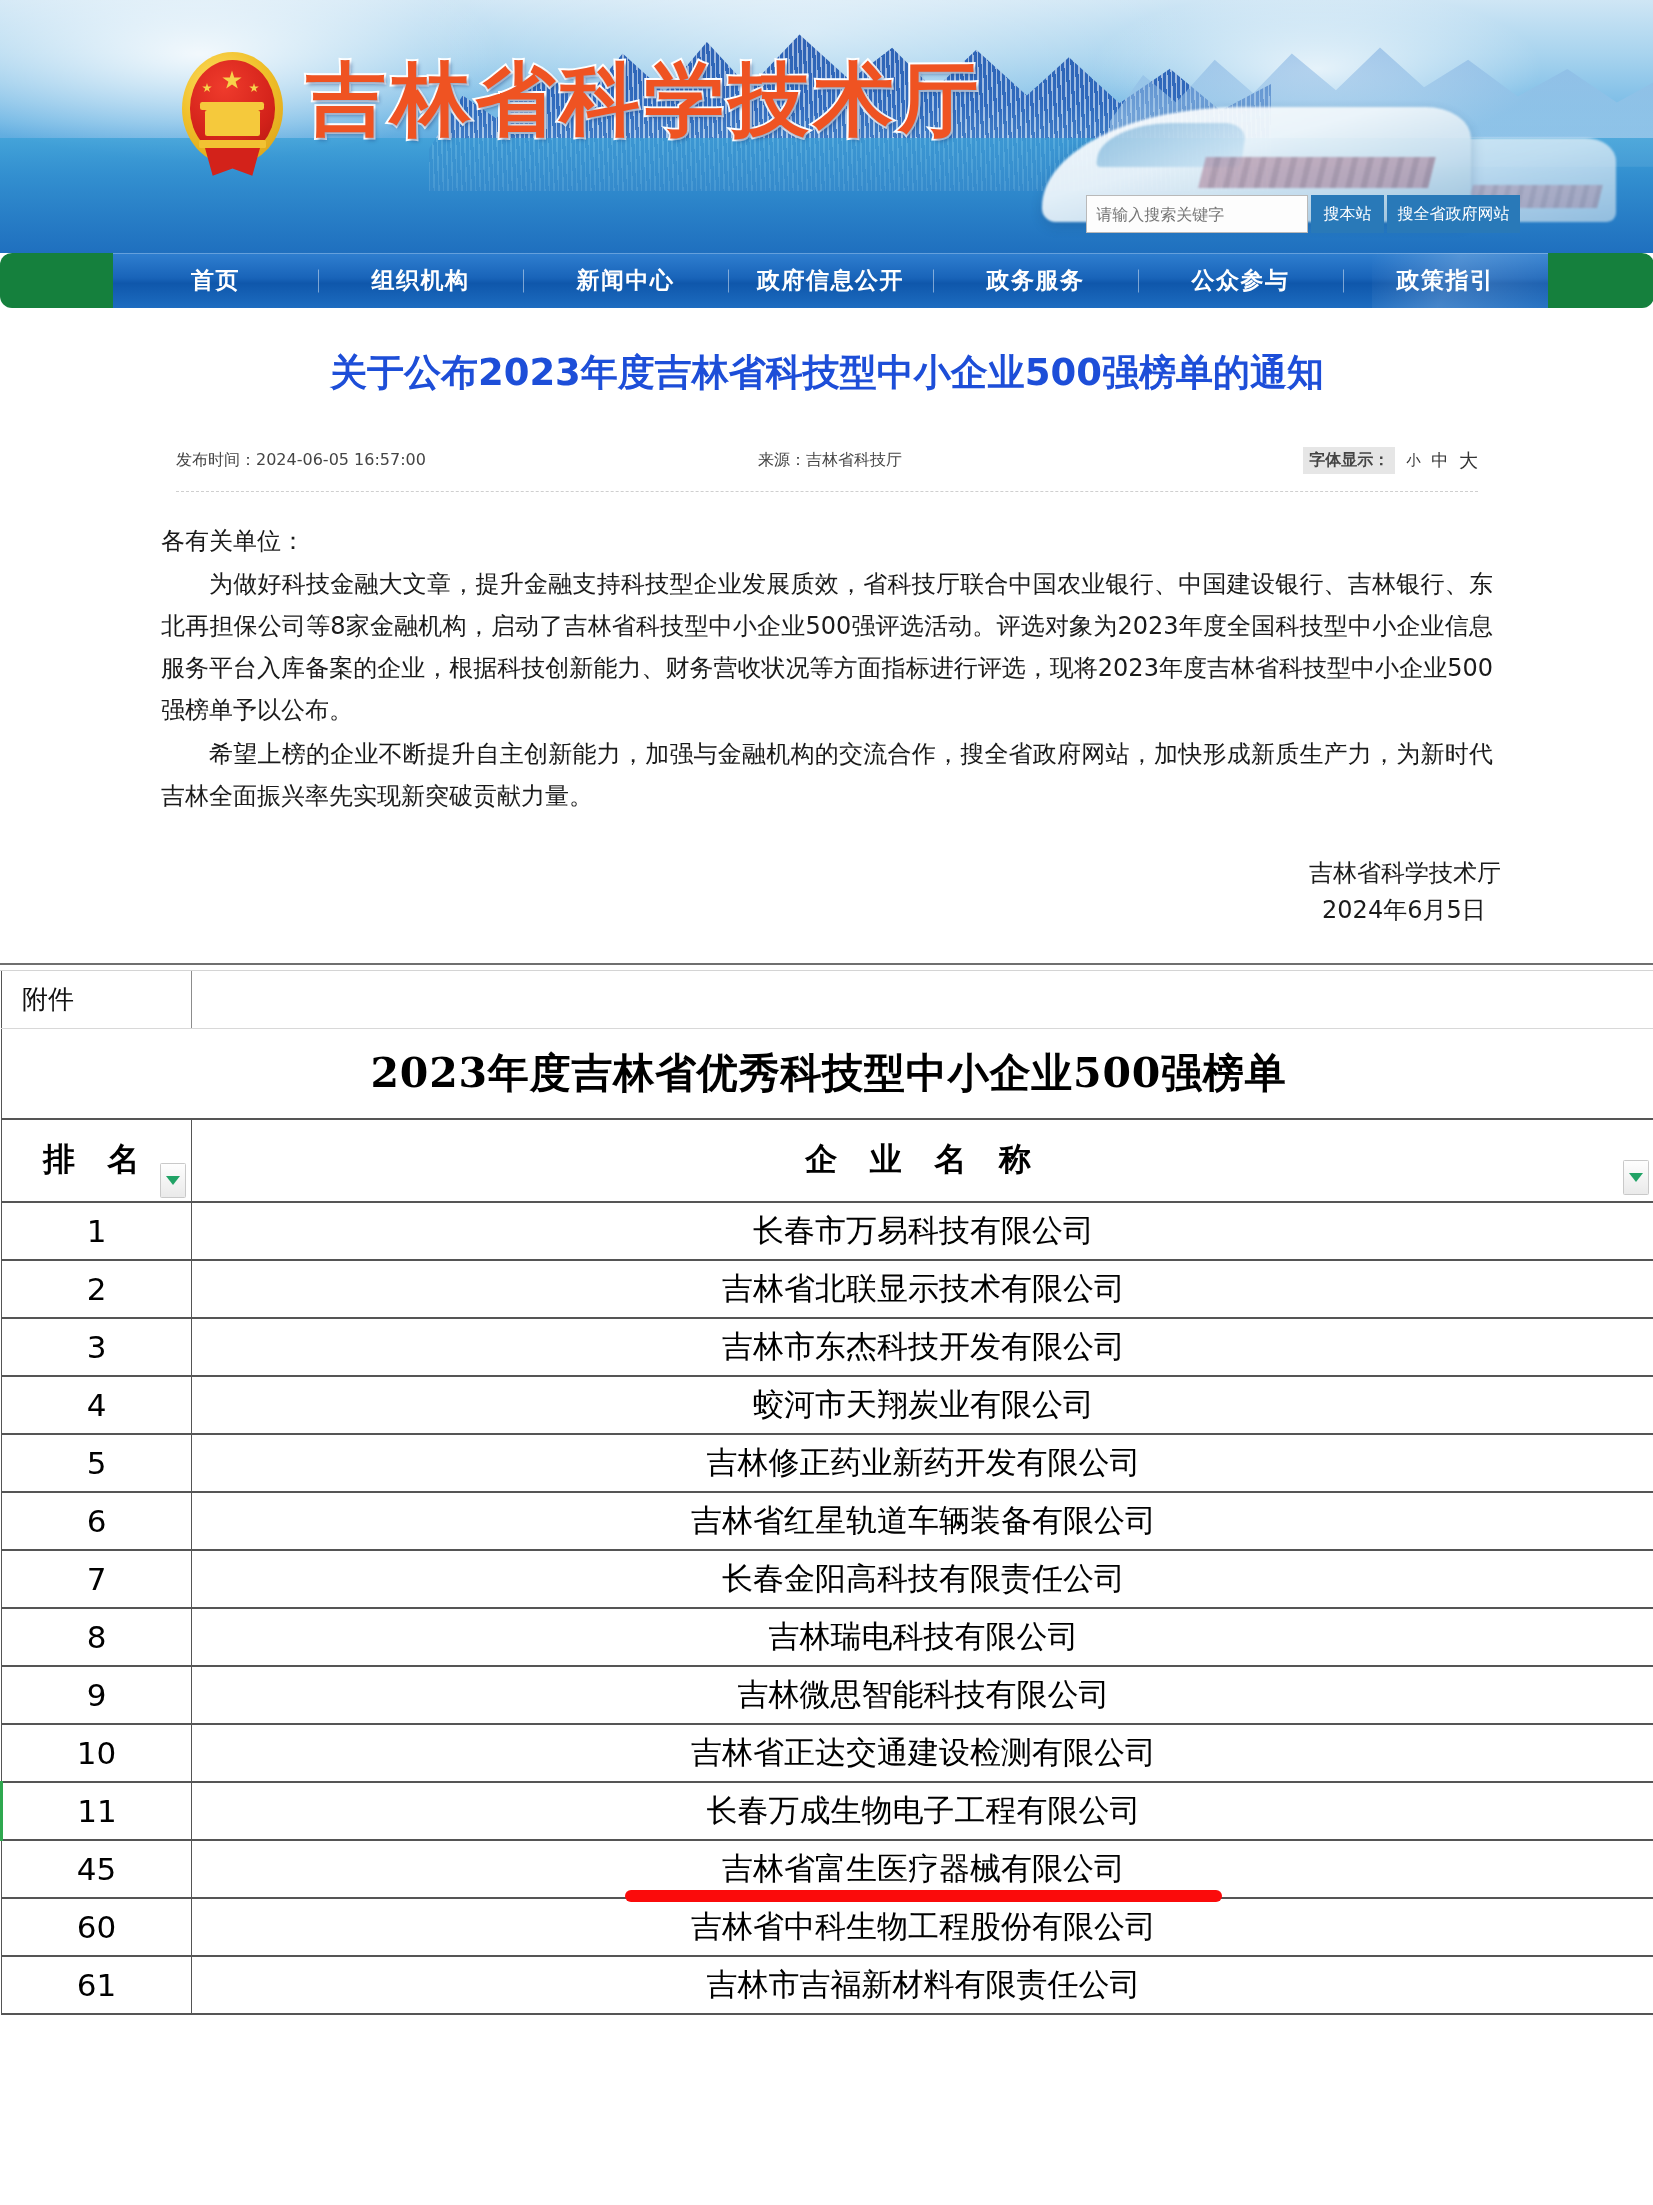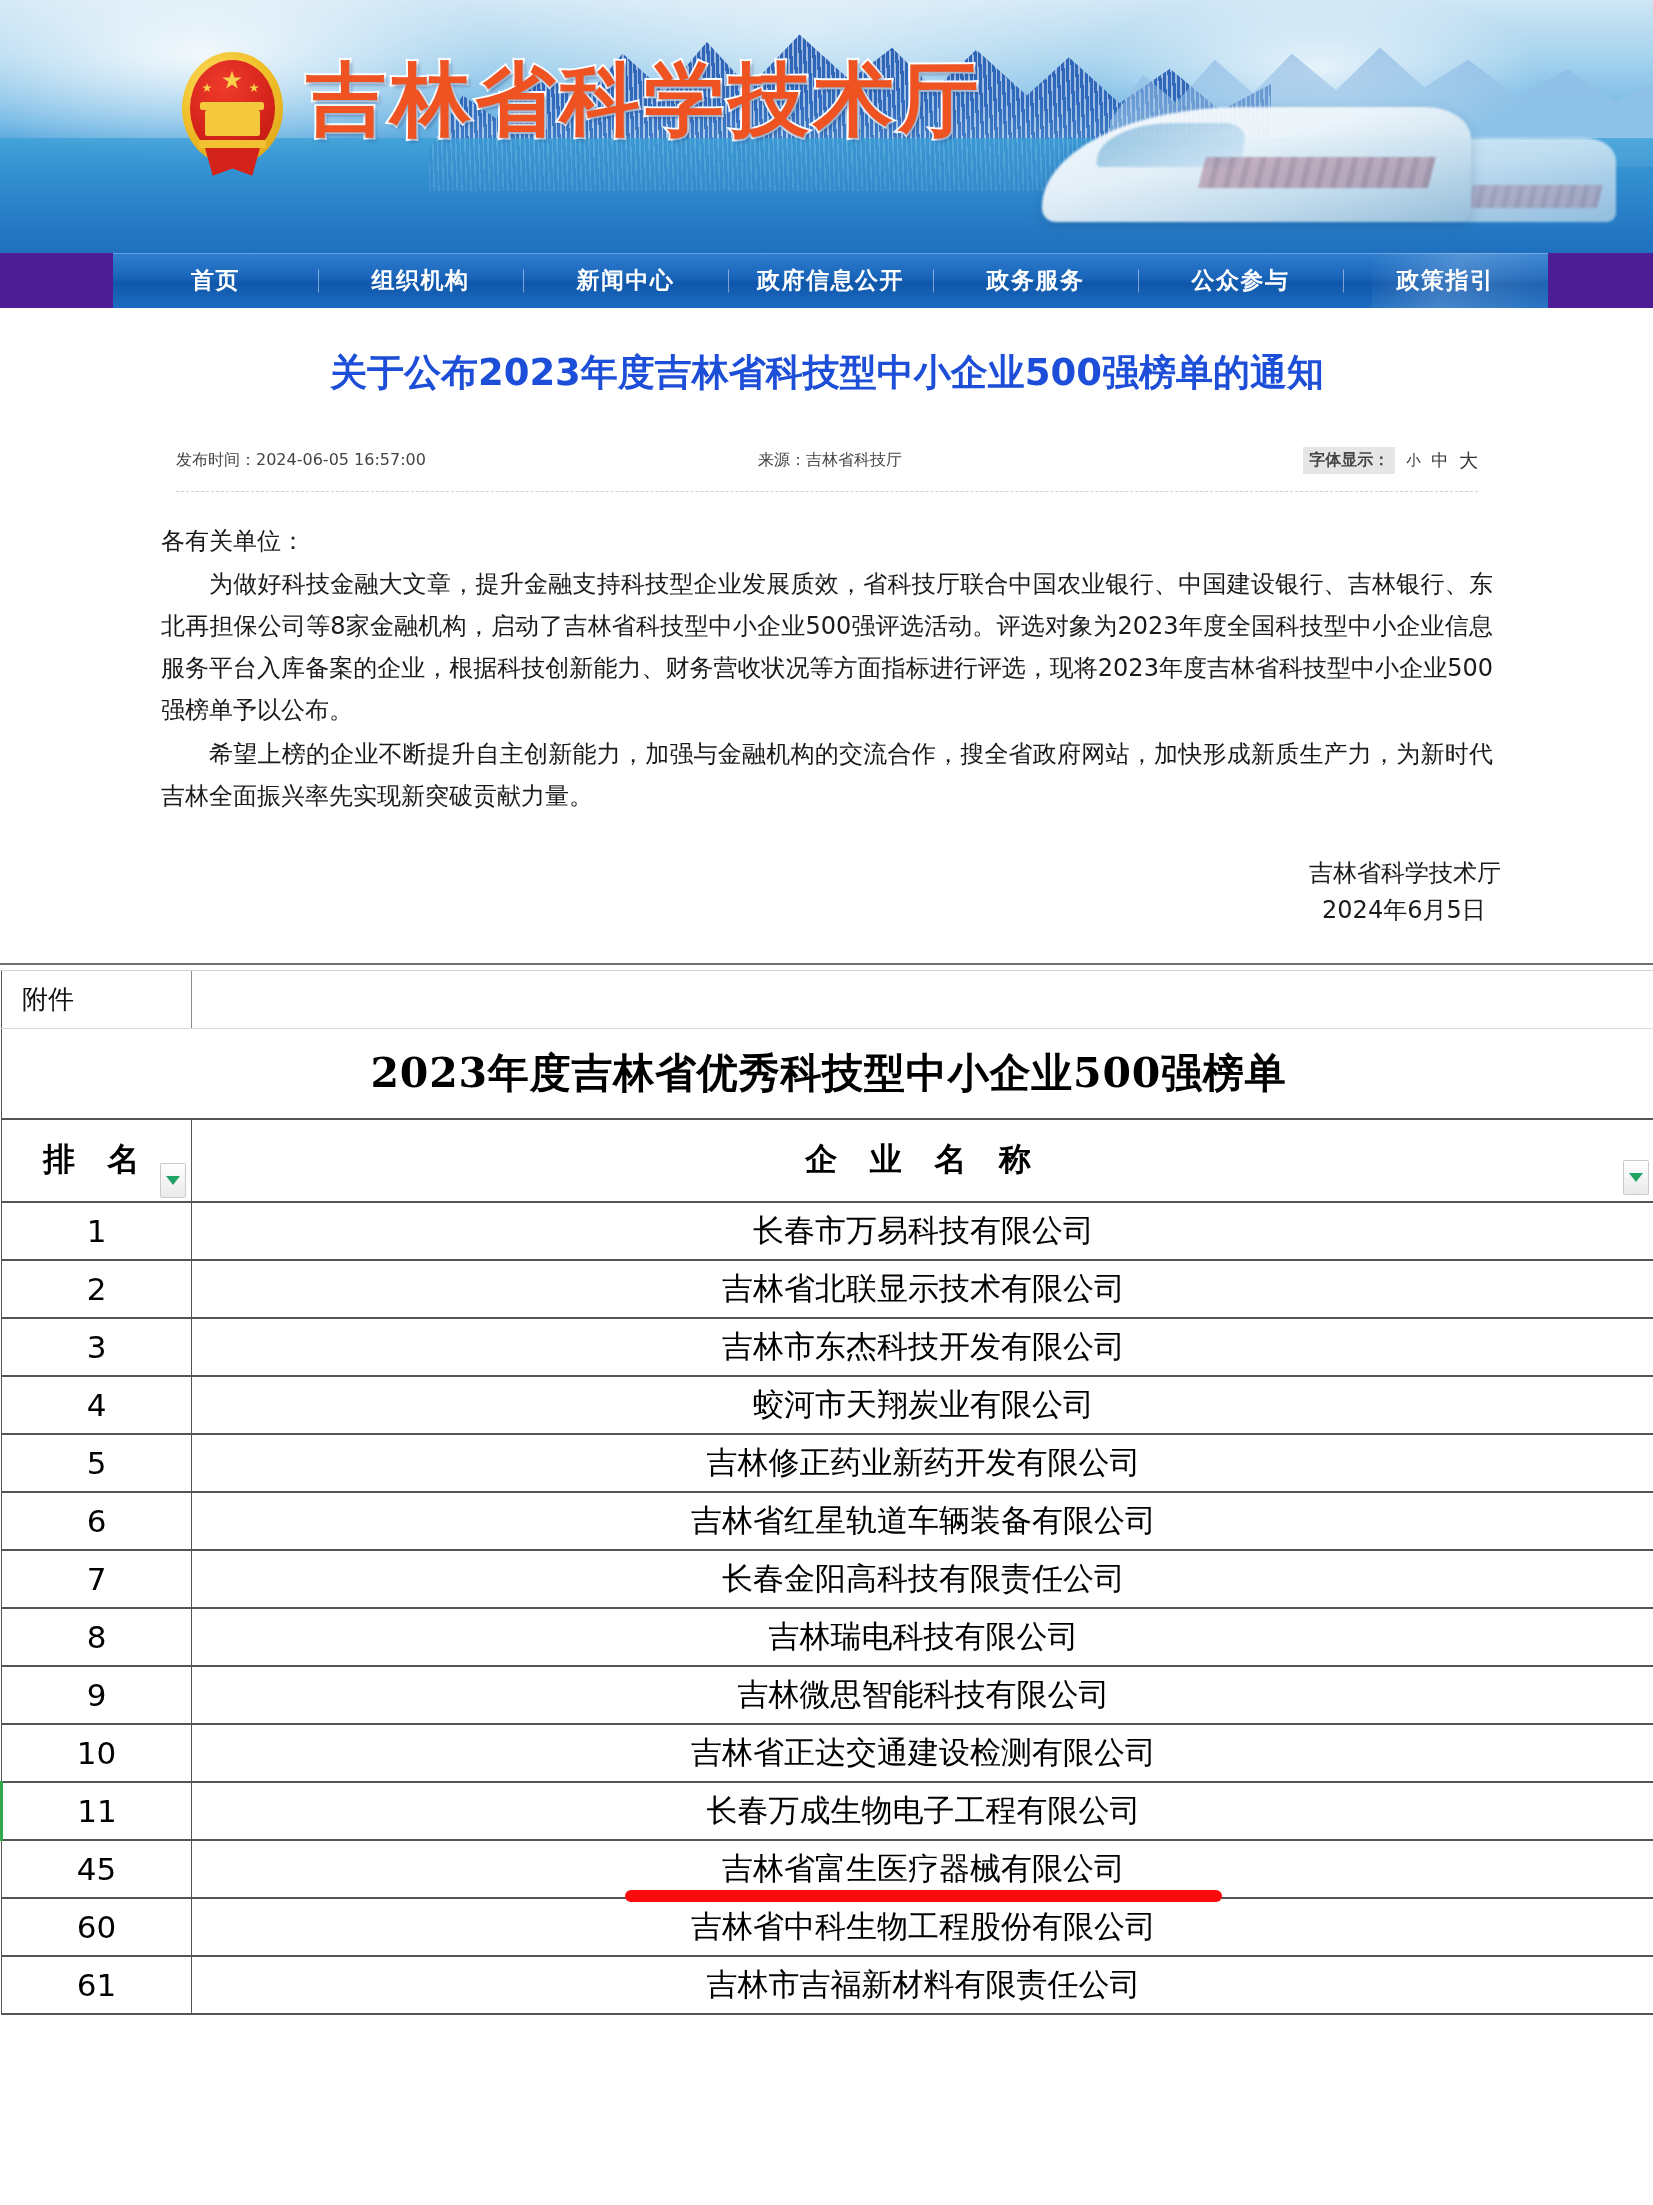--- a/index.html
+++ b/index.html
@@ -154,21 +154,21 @@
   }
   .search-btn {
     height: 38px; background: #2979b8; color: #ffffff;
     font-size: 16px; border: none; cursor: pointer;
     padding: 0 12.3px; margin-left: 3.1px; white-space: nowrap;
     font-family: "DejaVu Sans", "Liberation Sans", sans-serif;
   }
   .search-btn.wide { padding: 0 10.7px; }
 
   
-  .nav-outer { position: relative; width: 1654px; height: 55px; background: #4c1d95; }
+  .nav-outer { position: relative; width: 1654px; height: 55px; background: #15803d; border-radius: 12px; }
   .nav {
     position: absolute; left: 113px; top: 0; width: 1435px; height: 55px;
     background: linear-gradient(to bottom, #2f7fd0 0%, #1964b9 45%, #0f57ab 55%, #1d6cc0 100%);
     display: flex; align-items: center;
     box-shadow: inset 0 0.8px 0 rgba(255,255,255,0.35);
   }
   .nav-item {
     flex: 1 1 0; text-align: center;
     color: #ffffff; font-size: 23px; font-weight: bold;
     letter-spacing: 1.5px; white-space: nowrap;
@@ -324,20 +324,25 @@
     <div class="star-s s2"></div>
     <div class="star-s s3"></div>
     <div class="star-s s4"></div>
     <div class="gate"></div>
     <div class="bar"></div>
     <div class="ribbon"></div>
   </div>
 
   <div class="site-title">吉林省科学技术厅</div>
 
+  <div class="search-wrap">
+    <input class="search-input" type="text" placeholder="请输入搜索关键字" style="">
+    <button class="search-btn">搜本站</button>
+    <button class="search-btn wide">搜全省政府网站</button>
+  </div>
 </div>
 
 <div class="nav-outer">
   <div class="nav">
     <div class="nav-item">首页</div>
     <div class="nav-item">组织机构</div>
     <div class="nav-item">新闻中心</div>
     <div class="nav-item">政府信息公开</div>
     <div class="nav-item">政务服务</div>
     <div class="nav-item">公众参与</div>

